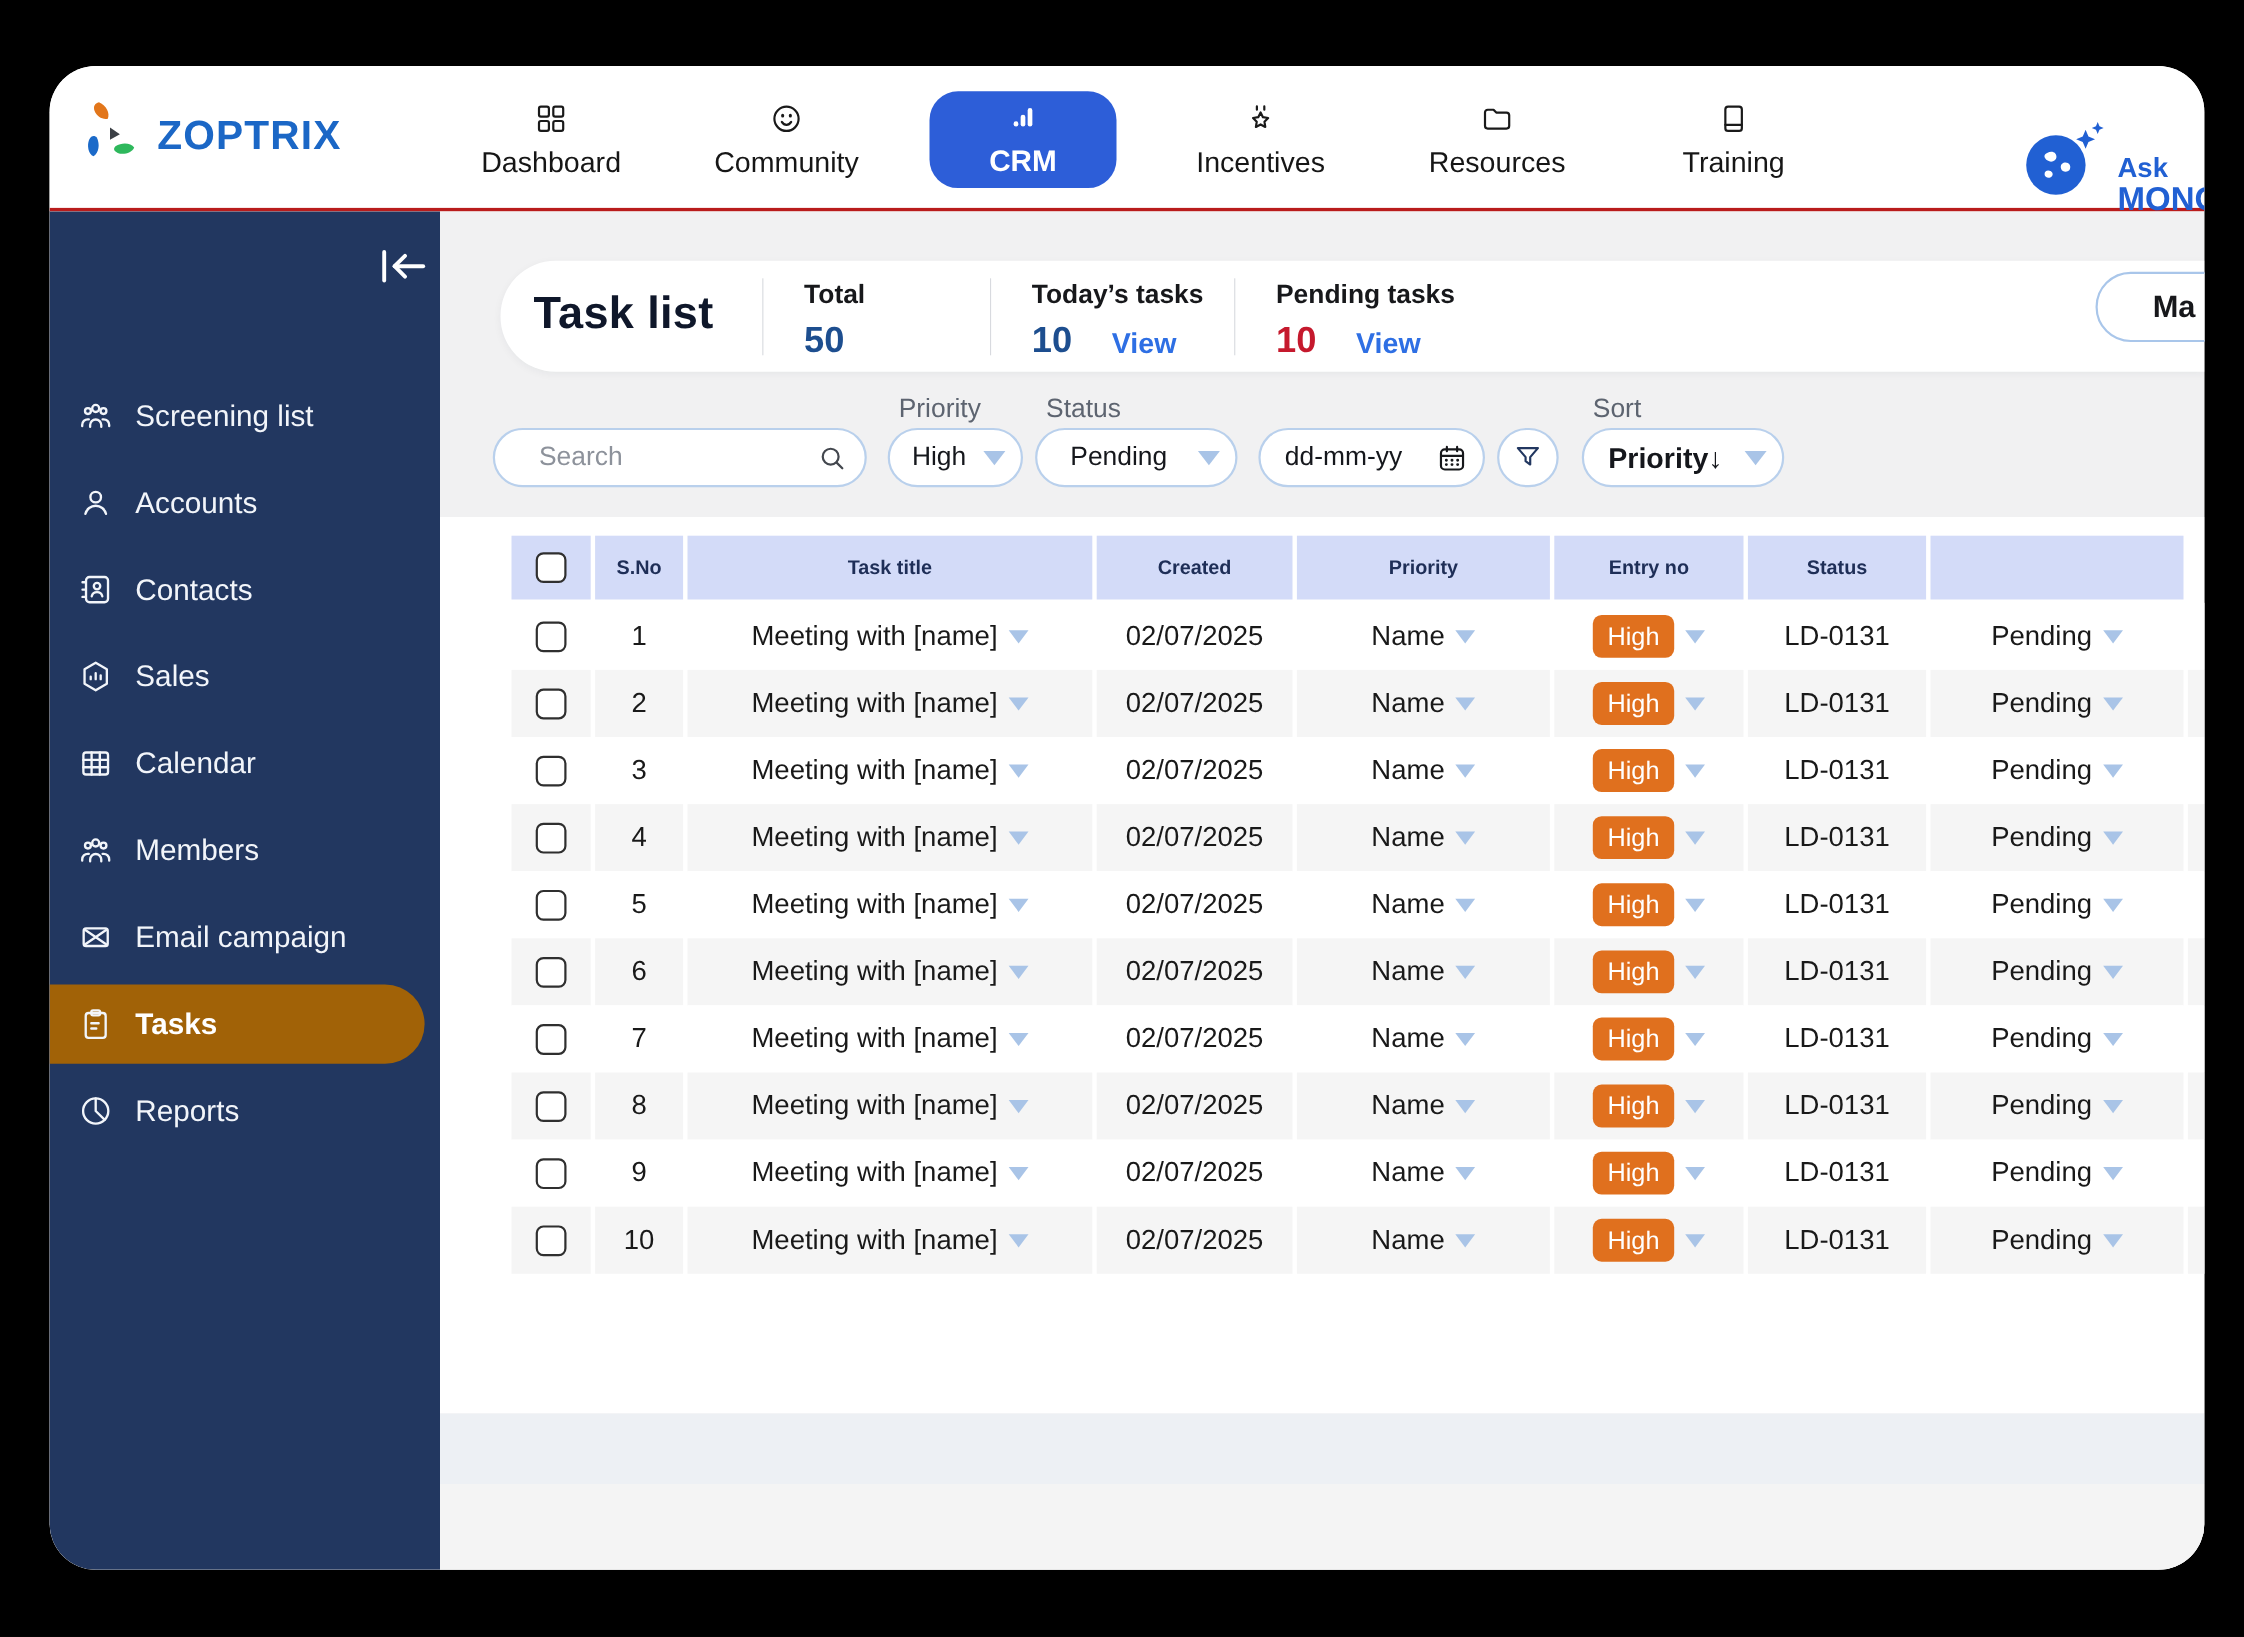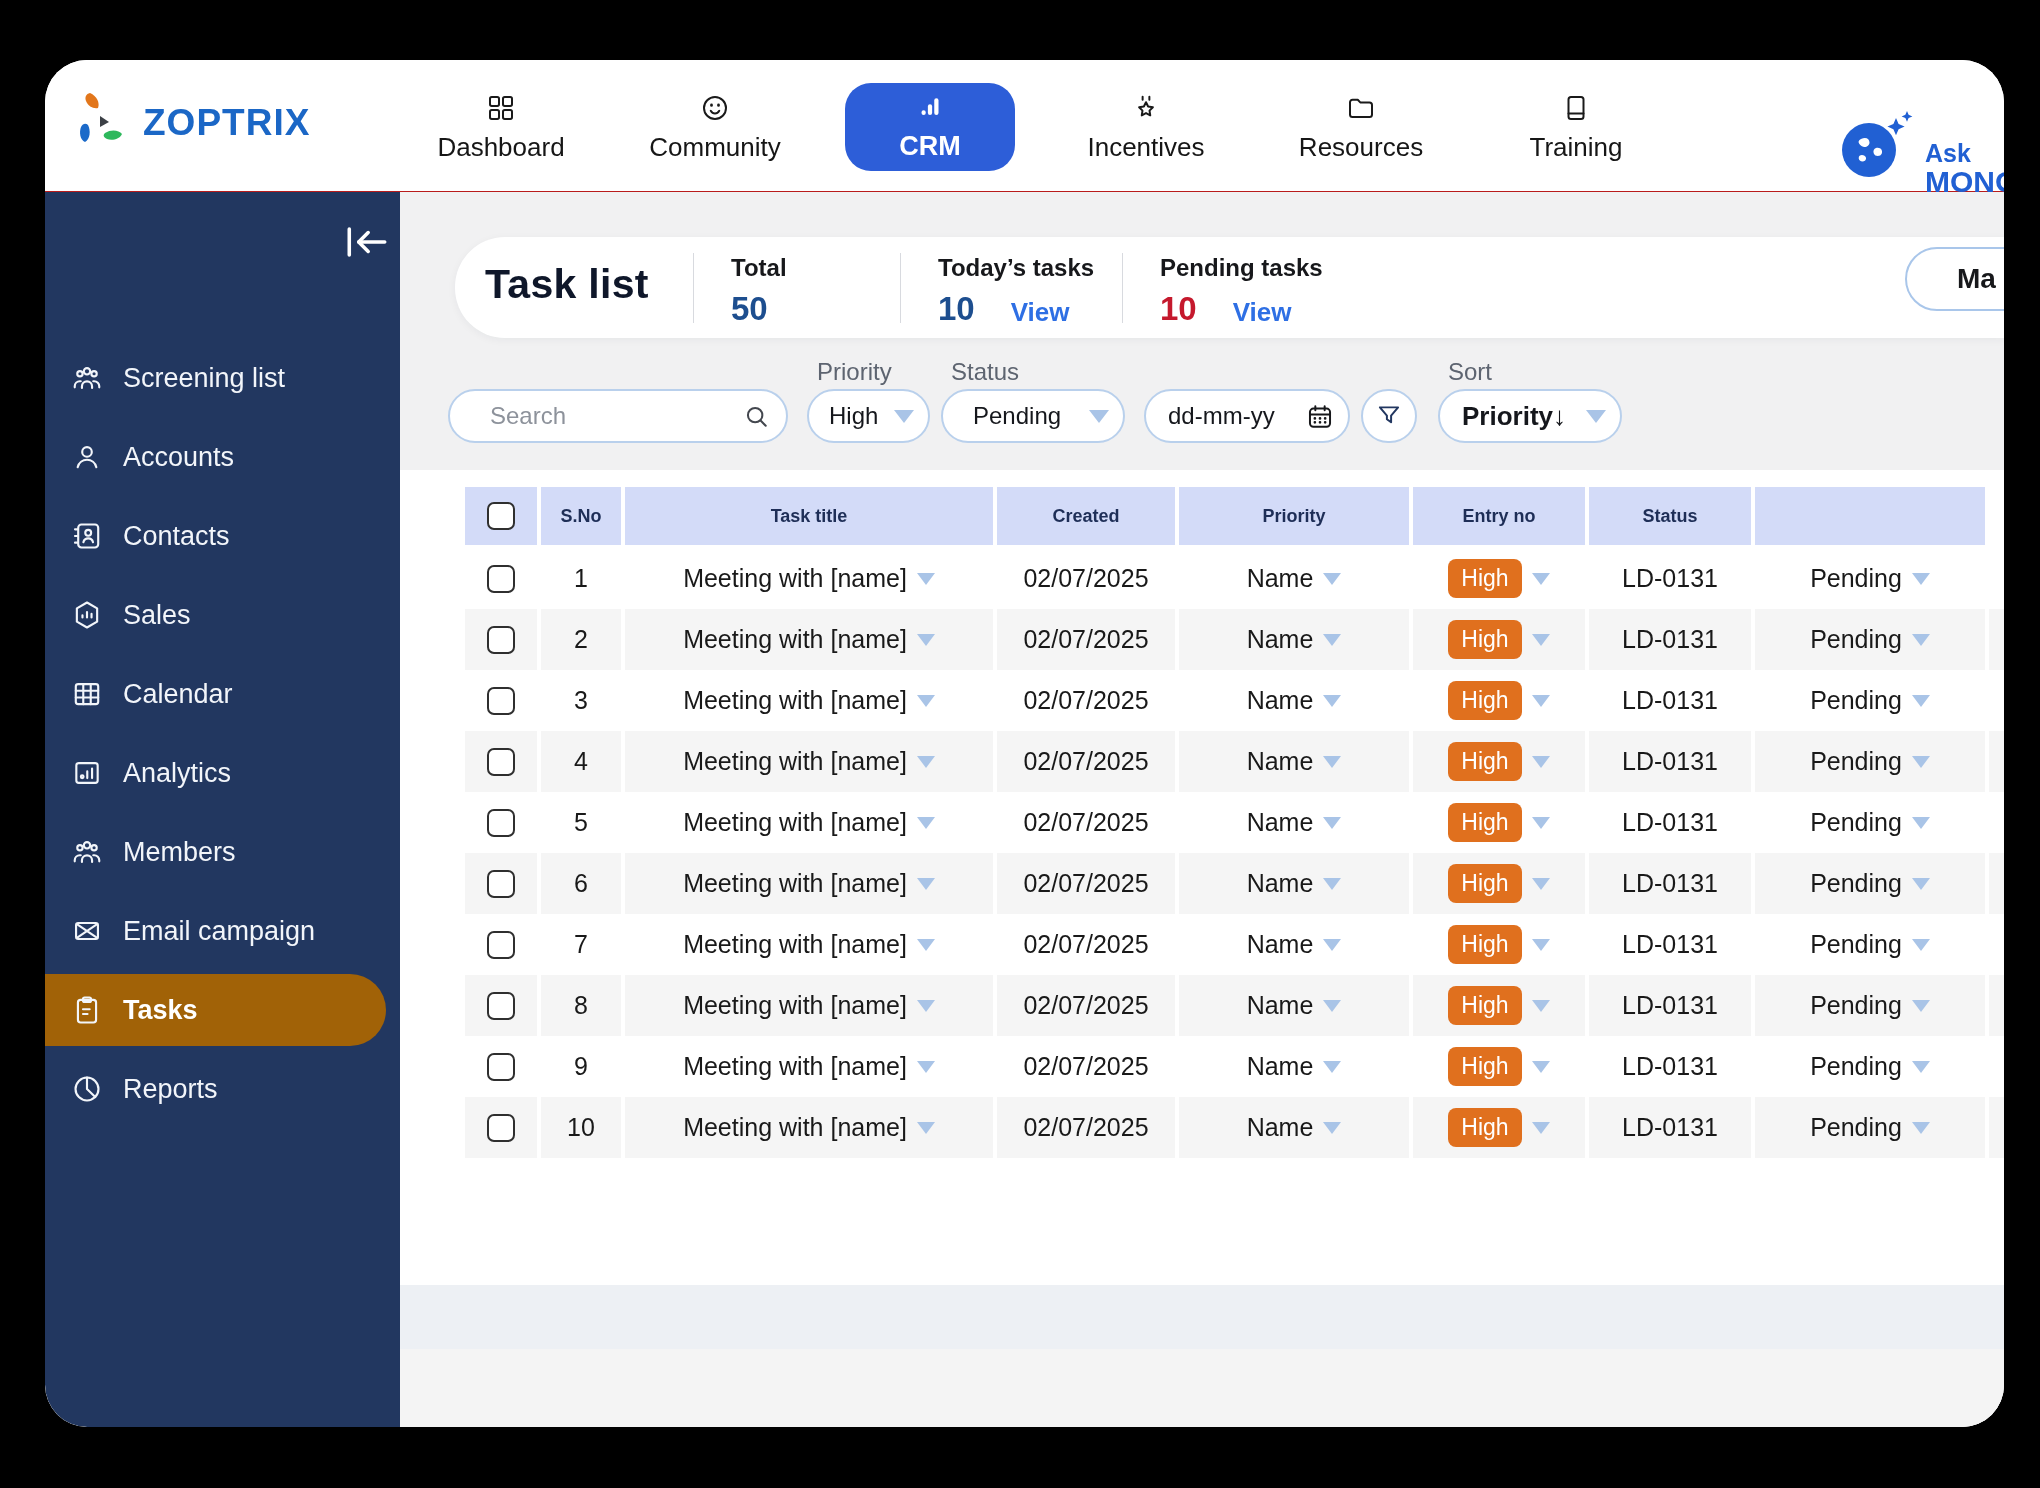--- a/index.html
+++ b/index.html
@@ -3,21 +3,21 @@
 <meta charset="utf-8">
 <style>
   html,body{margin:0;padding:0;background:#000;}
   *{box-sizing:border-box;font-family:"Liberation Sans","DejaVu Sans",sans-serif;}
   .canvas{position:relative;width:2040px;height:1488px;background:#000;overflow:hidden;}
   .window{position:absolute;left:45px;top:60px;width:1959px;height:1367px;background:#fff;
           border-radius:42px;overflow:hidden;}
 
   
   .topbar{position:absolute;left:0;top:0;width:1959px;height:132px;background:#fff;
-          border-bottom:1px solid #b91c1c;z-index:5;}
+          border-bottom:3px solid #b91c1c;z-index:5;}
   .logo{position:absolute;left:28px;top:30px;display:flex;align-items:center;gap:14px;}
   .logo svg{width:56px;height:66px;}
   .brand-text{font-size:37px;font-weight:800;color:#1b67c6;letter-spacing:1px;}
   .nav-item{position:absolute;top:22px;width:170px;height:92px;display:flex;flex-direction:column;
             align-items:center;justify-content:center;gap:9px;color:#161616;cursor:pointer;}
   .nav-item .nav-icon{width:30px;height:30px;color:#1a1a1a;}
   .nav-item .nav-icon svg{width:30px;height:30px;display:block;}
   .nav-label{font-size:26px;color:#161616;}
   .nav-item.active{background:#2d5ed8;border-radius:26px;height:88px;top:23px;}
   .nav-item.active .nav-icon{color:#fff;}
@@ -245,30 +245,20 @@
               <svg viewBox="0 0 24 24" fill="none" stroke="currentColor" stroke-linecap="round" stroke-linejoin="round" stroke-width="1.6">
                 <rect x="3.6" y="4.6" width="16.8" height="15" rx="1.8"></rect>
                 <path d="M3.6 9.6h16.8M3.6 14.6h16.8M9.2 4.6v15M14.8 4.6v15"></path>
               </svg>
             </span>
     <span class="side-label">Calendar</span>
   </div>
           <div class="side-item">
     <span class="side-icon">
               <svg viewBox="0 0 24 24" fill="none" stroke="currentColor" stroke-linecap="round" stroke-linejoin="round" stroke-width="1.6">
-                <rect x="4" y="4.6" width="16" height="14.8" rx="1.8"></rect>
-                <circle cx="8.4" cy="14.8" r="1"></circle>
-                <path d="M12.2 15.8v-5M15.8 15.8v-7.2"></path>
-              </svg>
-            </span>
-    <span class="side-label">Analytics</span>
-  </div>
-          <div class="side-item">
-    <span class="side-icon">
-              <svg viewBox="0 0 24 24" fill="none" stroke="currentColor" stroke-linecap="round" stroke-linejoin="round" stroke-width="1.6">
                 <circle cx="6.7" cy="8.8" r="2"></circle>
                 <circle cx="17.3" cy="8.8" r="2"></circle>
                 <circle cx="12" cy="7" r="2.4"></circle>
                 <path d="M2.8 19v-.8a3.8 3.8 0 013.8-3.8h.7"></path>
                 <path d="M21.2 19v-.8a3.8 3.8 0 00-3.8-3.8h-.7"></path>
                 <path d="M8.2 19.5v-1.2a3.8 3.8 0 017.6 0v1.2"></path>
               </svg>
             </span>
     <span class="side-label">Members</span>
   </div>

